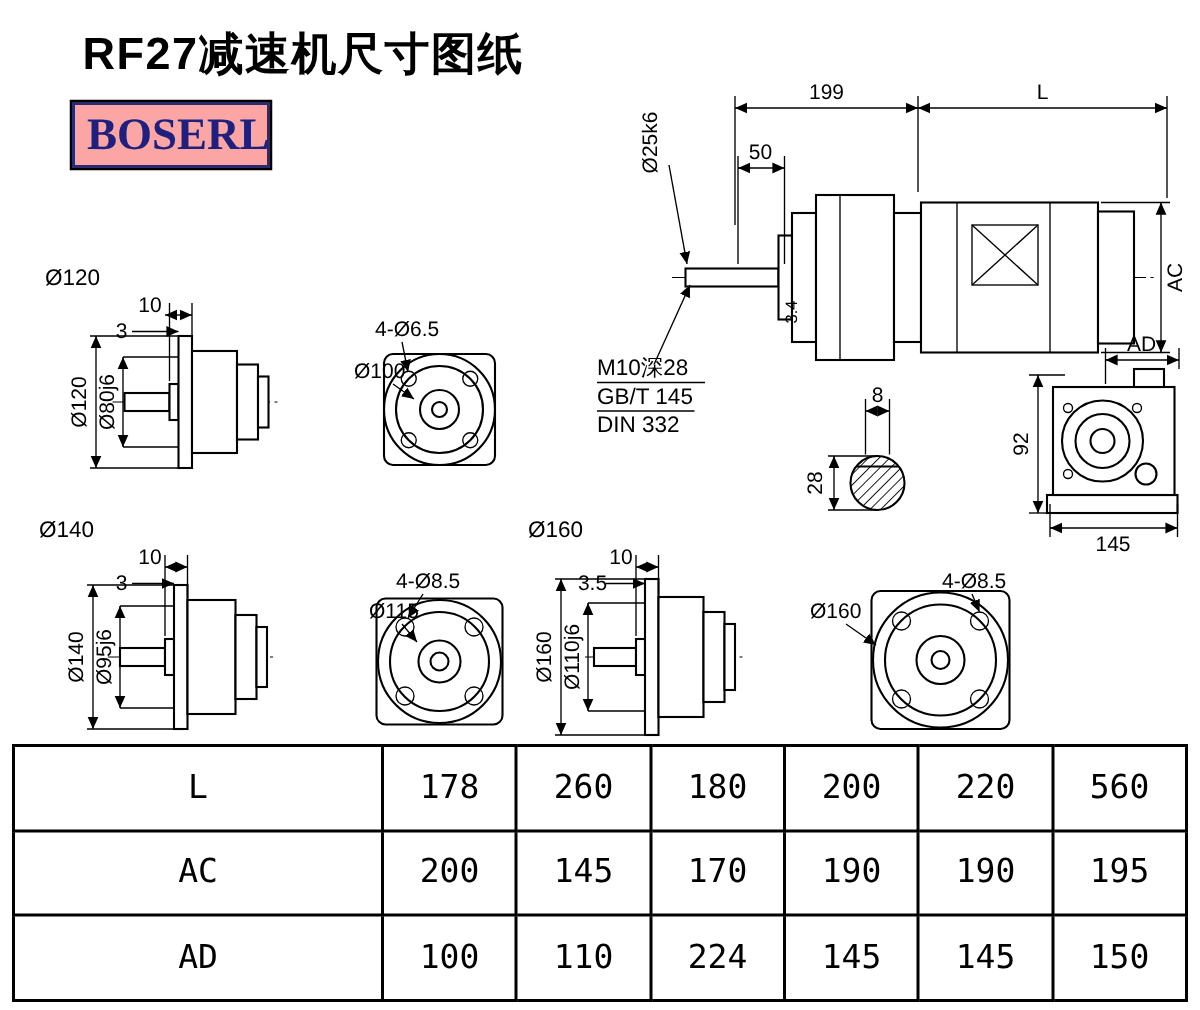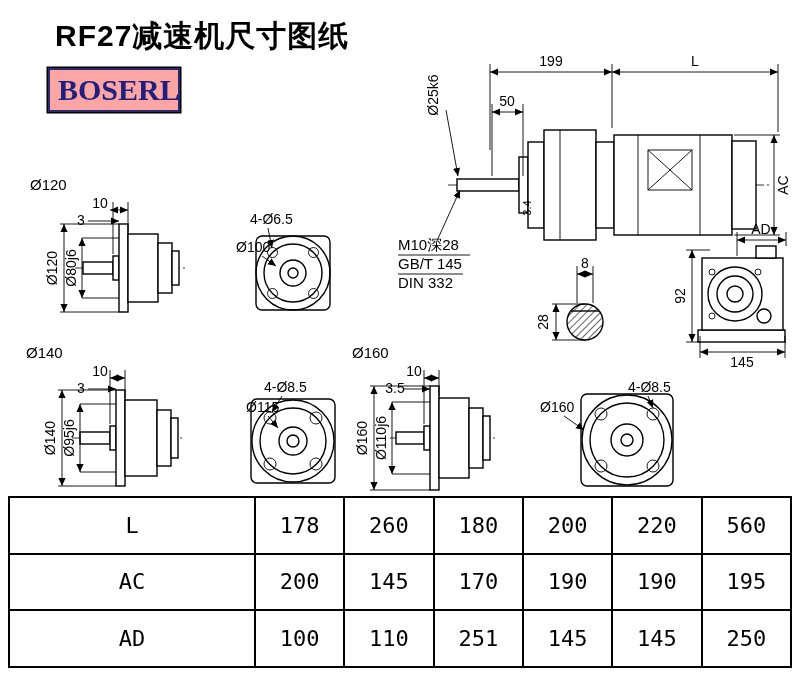--- a/index.html
+++ b/index.html
@@ -278,20 +278,20 @@
         <td>145</td>
         <td>170</td>
         <td>190</td>
         <td>190</td>
         <td>195</td>
       </tr>
       <tr>
         <td>AD</td>
         <td>100</td>
         <td>110</td>
-        <td>251</td>
+        <td>224</td>
         <td>145</td>
         <td>145</td>
-        <td>250</td>
+        <td>150</td>
       </tr>
     </tbody>
   </table>
 </div>
 
 </body></html>

